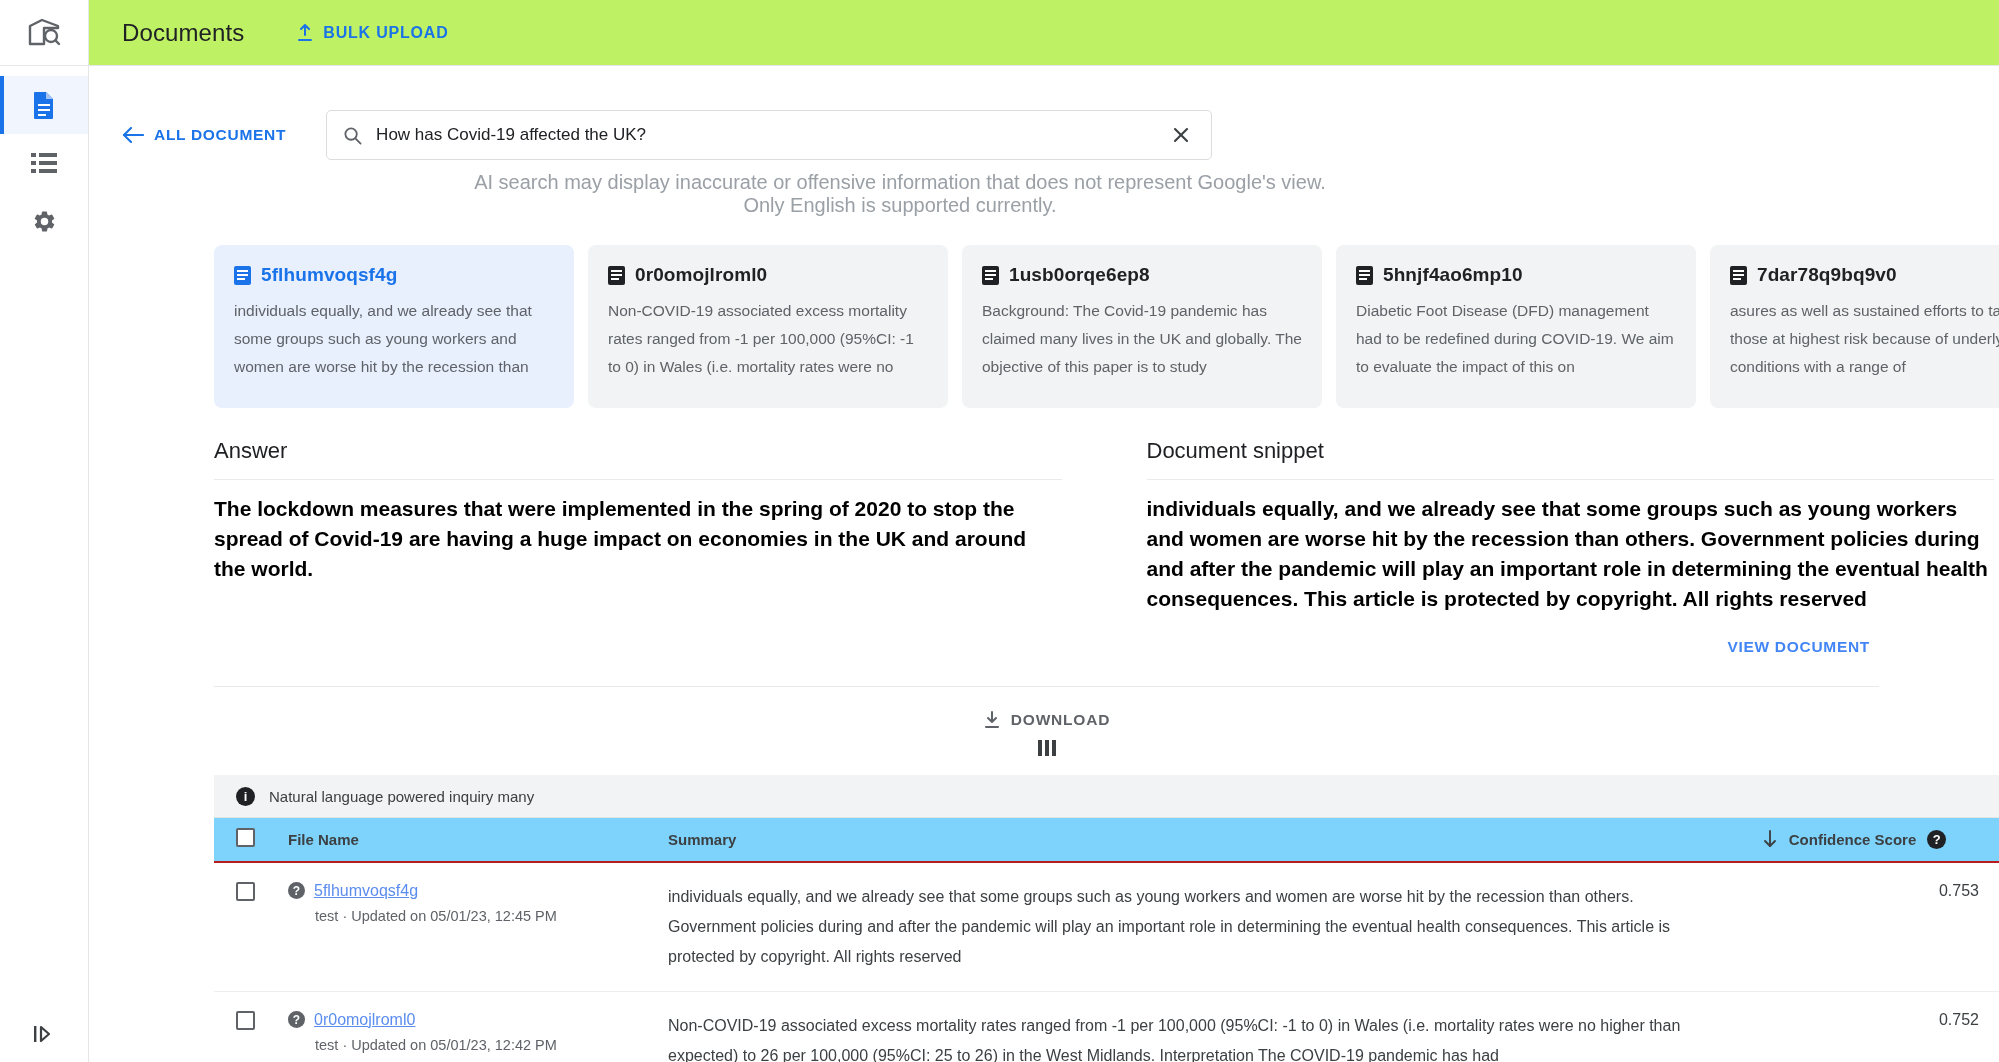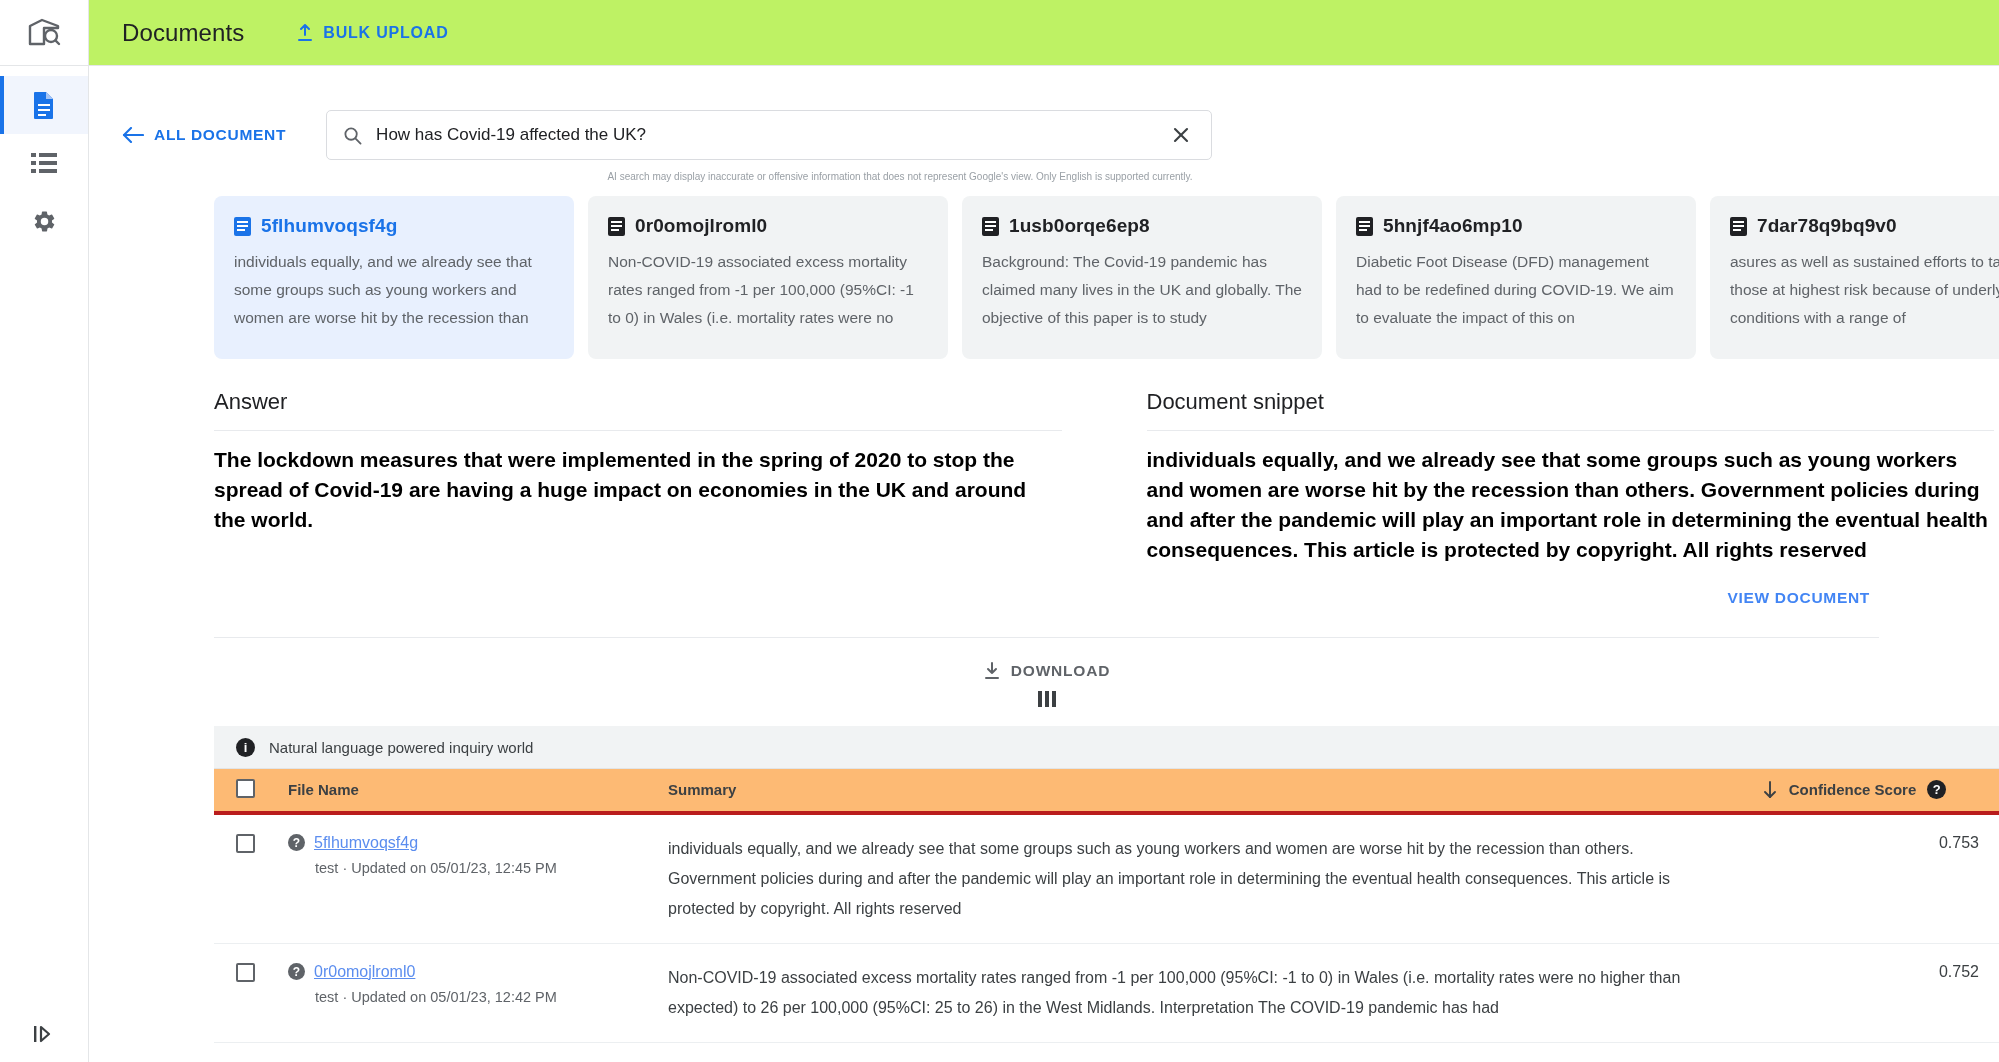--- a/index.html
+++ b/index.html
@@ -136,25 +136,25 @@
     background: transparent;
   }
   .clear-btn {
     cursor: pointer;
     display: flex;
     align-items: center;
     justify-content: center;
     width: 28px; height: 28px;
   }
   .ai-disclaimer {
-    font-size: 10px;
+    font-size: 20px;
     color: #9aa0a6;
     text-align: center;
     width: 886px;
-    margin: 11px 0 0 368px;
+    margin: 11px 0 14px 368px;
   }
 
   
   .cards {
     display: flex;
     gap: 14px;
     padding: 14px 0 0 125px;
     overflow: hidden;
   }
   .card {
@@ -254,28 +254,28 @@
     align-items: center;
     gap: 14px;
     height: 42px;
     background: #f1f3f4;
     padding-left: 22px;
     font-size: 15px;
     color: #3c4043;
   }
   .tbl { width: 100%; border-collapse: collapse; }
   .tbl thead th {
-    background: #fdba74;
+    background: #7dd3fc;
     height: 44px;
     font-size: 15px;
     font-weight: bold;
     color: #3c4043;
     text-align: left;
     border-top: 1px solid #e2e4e6;
-    border-bottom: 4px solid #b91c1c;
+    border-bottom: 2px solid #b91c1c;
     padding: 0;
   }
   .th-check { width: 74px; padding-left: 22px !important; }
   .th-name { width: 380px; }
   .th-summary { width: auto; }
   .th-score { width: 280px; text-align: right !important; padding-right: 30px !important; }
   .score-head {
     display: flex;
     align-items: center;
     justify-content: center;
@@ -554,21 +554,21 @@
               <rect x="8" y="1" width="4" height="16" fill="#3c4043"></rect>
               <rect x="15" y="1" width="4" height="16" fill="#3c4043"></rect>
             </svg>
           </span>
         </div>
       </div>
 
       <div class="table-wrap">
         <div class="info-bar">
           <span class="badge-i">i</span>
-          <span>Natural language powered inquiry world</span>
+          <span>Natural language powered inquiry many</span>
         </div>
 
         <table class="tbl">
           <thead>
             <tr>
               <th class="th-check">
                 <span class="checkbox"></span>
               </th>
               <th class="th-name">File Name</th>
               <th class="th-summary">Summary</th>

